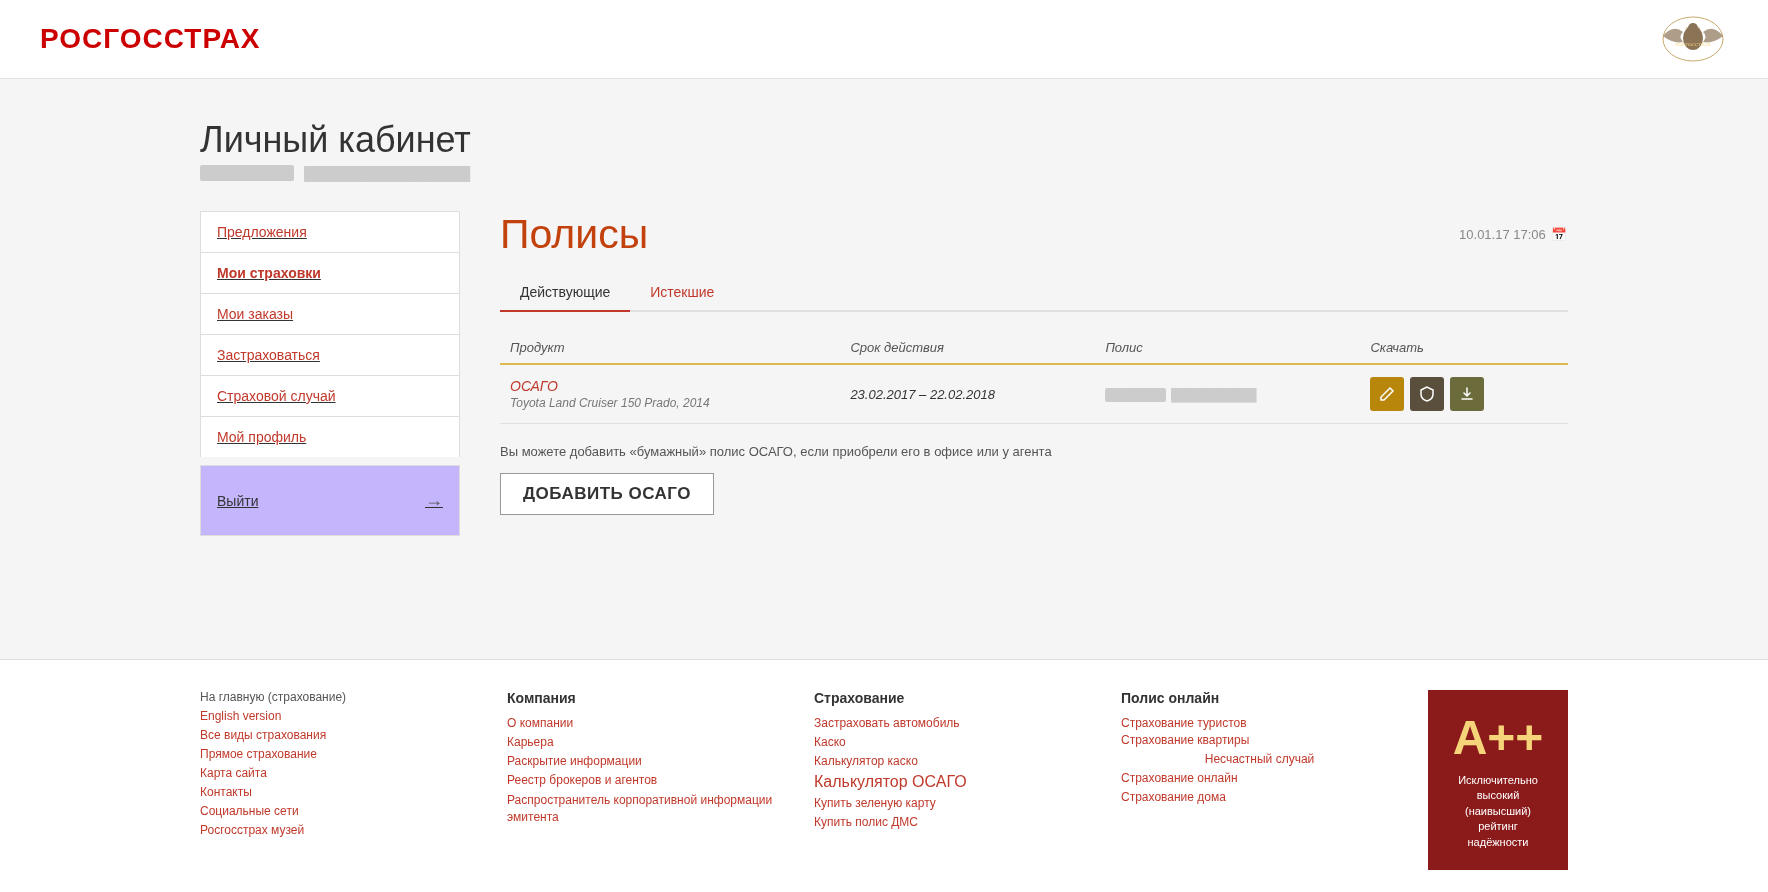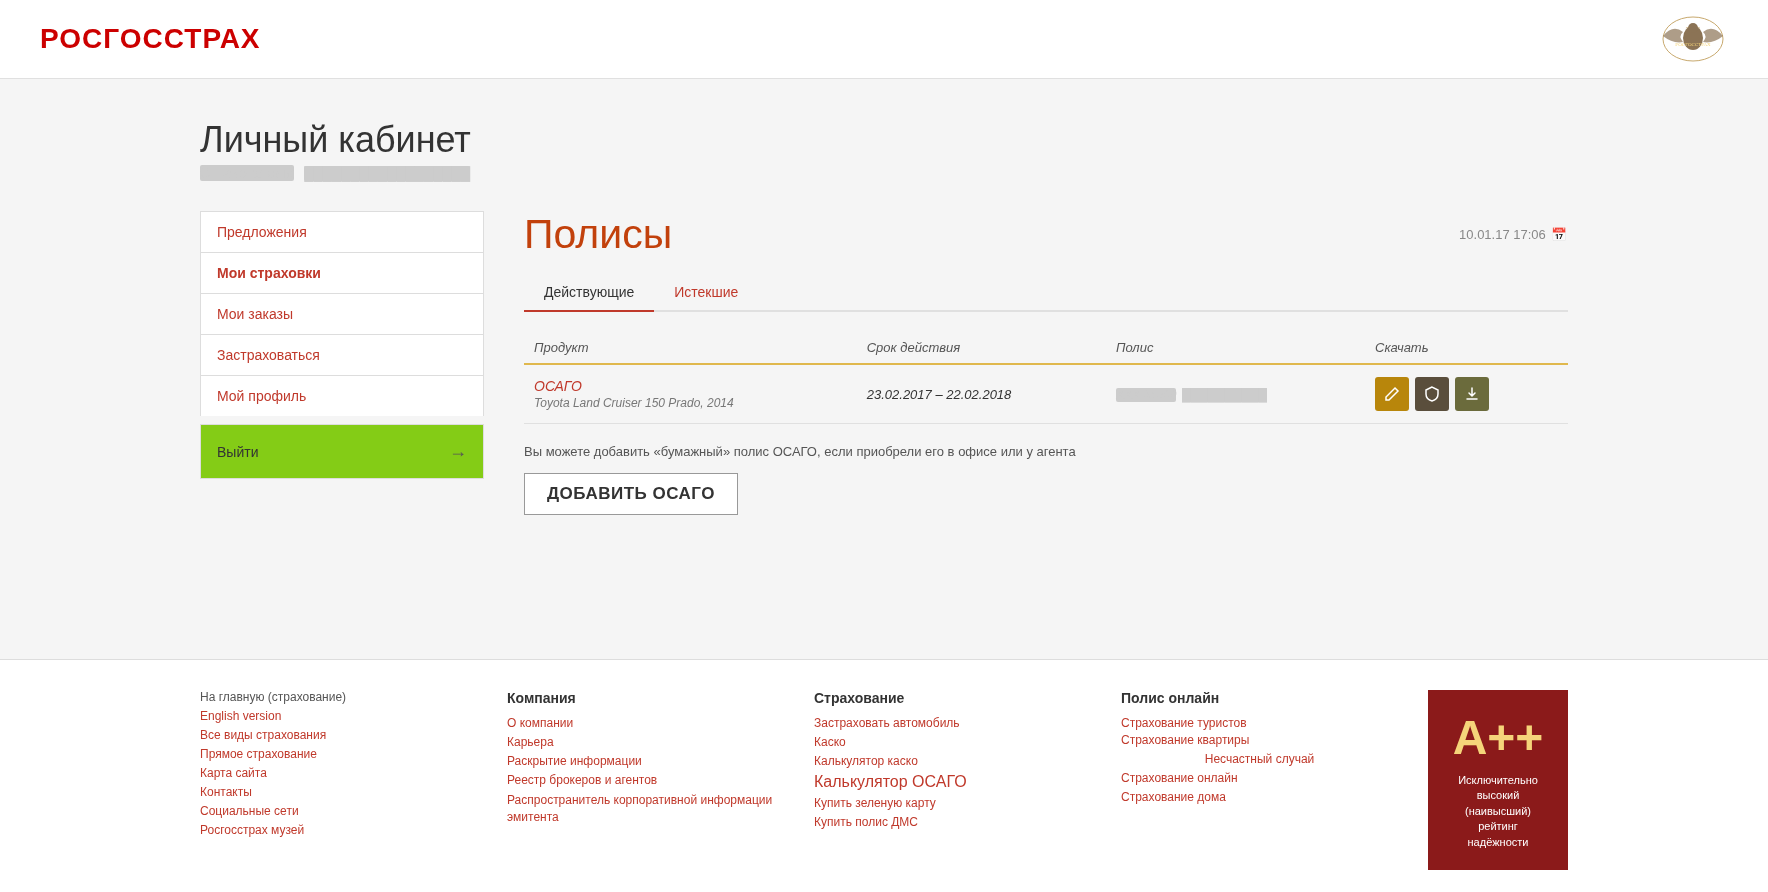--- a/index.html
+++ b/index.html
@@ -43,45 +43,46 @@
     .page-subtitle { font-size: 14px; color: #555; margin-top: 4px; }
     .page-subtitle span { background: #ccc; color: #ccc; border-radius: 2px; }
 
     .content-area {
       display: flex;
       gap: 40px;
     }
 
     
     .sidebar {
-      width: 284px;
+      width: 260px;
       flex-shrink: 0;
+      text-decoration: underline;
     }
     .sidebar-item {
       display: block;
       padding: 12px 16px;
       border: 1px solid #ddd;
       border-bottom: none;
       background: #fff;
       text-decoration: none;
       color: #333;
       font-size: 14px;
       cursor: pointer;
     }
     .sidebar-item:last-child { border-bottom: 1px solid #ddd; }
     .sidebar-item.active { color: #c0392b; font-weight: bold; }
     .sidebar-item.link { color: #c0392b; }
 
     .sidebar-logout {
       display: flex;
       align-items: center;
       justify-content: space-between;
-      padding: 16px 16px;
+      padding: 24px 16px;
       border: 1px solid #ddd;
-      background: #84cc16;
+      background: #c4b5fd;
       cursor: pointer;
       margin-top: 8px;
       font-size: 14px;
       color: #333;
     }
     .logout-icon {
       font-size: 18px;
       color: #555;
     }
 
@@ -232,20 +233,21 @@
     </div>
   </div>
 
   <div class="content-area">
 
     <nav class="sidebar">
       <a class="sidebar-item link">Предложения</a>
       <a class="sidebar-item active">Мои страховки</a>
       <a class="sidebar-item link">Мои заказы</a>
       <a class="sidebar-item link">Застраховаться</a>
+      <a class="sidebar-item link">Страховой случай</a>
       <a class="sidebar-item link">Мой профиль</a>
       <div class="sidebar-logout">
         <span>Выйти</span>
         <span class="logout-icon">→</span>
       </div>
     </nav>
 
     <div class="policies-section">
       <div class="policies-header">
         <h2 class="policies-title">Полисы</h2>

